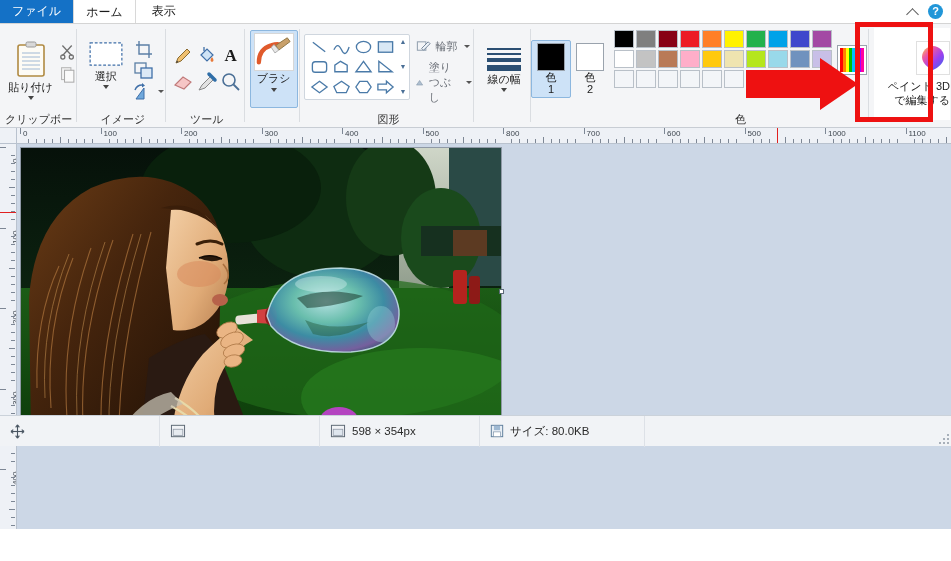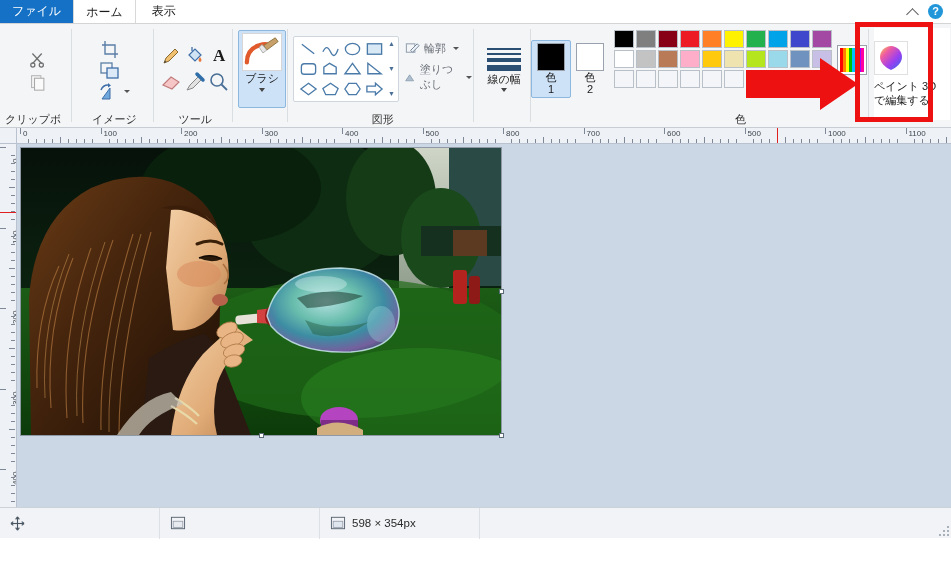--- a/index.html
+++ b/index.html
@@ -3,21 +3,21 @@
 <meta charset="utf-8">
 <style>
   * { box-sizing: border-box; margin:0; padding:0; }
   html,body { width:951px; height:561px; overflow:hidden; }
   body {
     font-family: "Liberation Sans", "DejaVu Sans", sans-serif;
     font-size: 11px;
     color:#1b1b1b;
     background:#ffffff;
   }
-  #app { position:relative; width:951px; height:538px; }
+  #app { position:relative; width:951px; height:446px; }
 
   
   .tabbar{
     position:absolute; left:0; top:0; width:951px; height:24px;
     background:#ffffff; border-bottom:1px solid #d4d4d4;
     display:flex; align-items:flex-end;
   }
   .tab{
     height:24px; line-height:24px; padding:0 12px; font-size:12px;
     display:flex; align-items:center; justify-content:center; cursor:default;
@@ -116,21 +116,21 @@
   .pal{ width:20px; height:18px; border:1px solid #b9c0c8; }
   .pal-edit{ width:30px;height:30px; border:1px solid #9aa3ad; background:#fff; padding:2px;}
   .rainbow{ width:100%;height:100%;
     background:
       repeating-linear-gradient(90deg,#ff0000 0 3px,#ff8000 3px 6px,#ffff00 6px 9px,
       #00c000 9px 12px,#00c0ff 12px 15px,#3030ff 15px 18px,#a000ff 18px 21px,#ff00a0 21px 24px);
   }
 
   
   .g-p3d{ width:84px;}
-  .p3d-inner{ display:flex; flex-direction:column; align-items:flex-start; justify-content:center;
+  .p3d-inner{ display:flex; flex-direction:column; align-items:flex-end; justify-content:center;
               width:76px; height:92px; background:#fff; }
   .p3d-icon{ width:34px;height:34px; border:1px solid #e0e0e0; background:#fff;
              display:flex;align-items:center;justify-content:center;}
   .p3d-label{ font-size:11px; line-height:14px; text-align:center; margin-top:4px; color:#222;}
   .redbox{ position:absolute; left:855px; top:22px; width:78px; height:100px;
            border:5px solid #ee1111; background:transparent; pointer-events:none; z-index:20;}
 
   
   .ruler-h{ position:absolute; left:17px; top:128px; width:934px; height:16px;
             background:#eef1f6; border-bottom:1px solid #b9c2ce; overflow:hidden;}
@@ -189,20 +189,35 @@
       <div class="chev-up"></div>
       <div class="help-btn">?</div>
     </div>
   </div>
 
   <div class="ribbon">
 
     <div class="group g-clip">
       <div class="group-body">
         <div class="clip-row">
+          <div class="bigbtn" style="width:52px;">
+            <svg width="34" height="38" viewBox="0 0 34 38">
+              <rect x="4" y="4" width="26" height="31" rx="2" fill="#fdfbf5" stroke="#b08a42" stroke-width="1.6"></rect>
+              <rect x="12" y="1" width="10" height="5" rx="1.5" fill="#d8d8d8" stroke="#9a9a9a" stroke-width="1"></rect>
+              <g stroke="#9fb8d4" stroke-width="1">
+                <line x1="8" y1="12" x2="26" y2="12"></line>
+                  <line x1="8" y1="16" x2="26" y2="16"></line>
+                <line x1="8" y1="20" x2="26" y2="20"></line>
+                  <line x1="8" y1="24" x2="26" y2="24"></line>
+                <line x1="8" y1="28" x2="26" y2="28"></line>
+              </g>
+            </svg>
+            <span class="lbl">貼り付け</span>
+            <div class="caret"></div>
+          </div>
           <div class="clip-small">
             <svg width="17" height="17" viewBox="0 0 20 20">
               <g stroke="#6f6f6f" stroke-width="1.5" fill="none">
                 <line x1="4" y1="3" x2="15" y2="15"></line>
                   <line x1="15" y1="3" x2="4" y2="15"></line>
                 <circle cx="4.5" cy="16.5" r="2.4"></circle>
                   <circle cx="14.5" cy="16.5" r="2.4"></circle>
               </g>
             </svg>
             <svg width="17" height="17" viewBox="0 0 20 20">
@@ -212,20 +227,27 @@
           </div>
         </div>
       </div>
       <div class="group-label">クリップボード</div>
     </div>
     <div class="group-sep"></div>
 
     <div class="group g-image">
       <div class="group-body">
         <div class="img-row">
+          <div class="bigbtn" style="width:48px;">
+            <svg width="38" height="28" viewBox="0 0 40 30">
+              <rect x="3" y="3" width="34" height="24" fill="#ffffff" stroke="#3f6fa8" stroke-width="1.3" stroke-dasharray="3 2"></rect>
+            </svg>
+            <span class="lbl">選択</span>
+            <div class="caret"></div>
+          </div>
           <div class="img-smallcol">
             <svg width="22" height="20" viewBox="0 0 22 20">
               <g stroke="#5b7fa6" stroke-width="1.4" fill="none">
                 <path d="M6 2 V15 H19"></path>
                   <path d="M3 6 H16 V19"></path>
               </g>
             </svg>
             <svg width="22" height="20" viewBox="0 0 22 20">
               <rect x="2" y="2" width="11" height="10" fill="none" stroke="#5b7fa6" stroke-width="1.3"></rect>
               <rect x="8" y="7" width="11" height="10" fill="#dce9f6" stroke="#3f6fa8" stroke-width="1.3"></rect>
@@ -809,20 +831,28 @@
         <rect x="3.5" y="6" width="11" height="7" fill="#e7ebf0" stroke="#8f99a6" stroke-width="0.9"></rect>
       </svg>
     </div>
     <div class="st-cell" style="width:160px;">
       <svg width="16" height="14" viewBox="0 0 18 16">
         <rect x="1.5" y="1.5" width="15" height="13" fill="none" stroke="#5c6773" stroke-width="1.1"></rect>
         <rect x="3.5" y="6" width="11" height="7" fill="#dfe6ee" stroke="#8f99a6" stroke-width="0.9"></rect>
       </svg>
       <span>598 × 354px</span>
     </div>
+    <div class="st-cell" style="width:165px;">
+      <svg width="14" height="14" viewBox="0 0 16 16">
+        <rect x="1.5" y="1.5" width="13" height="13" fill="#e8eef5" stroke="#5f7e9c" stroke-width="1.1"></rect>
+        <rect x="4.5" y="2" width="7" height="5" fill="#9fb9d2"></rect>
+        <rect x="4" y="9" width="8" height="5.5" fill="#ffffff" stroke="#7f95ab" stroke-width="0.8"></rect>
+      </svg>
+      <span>サイズ: 80.0KB</span>
+    </div>
     <div class="st-cell noborder" style="width:80px;"></div>
     <div class="grip">
       <i style="left:8px;top:0"></i>
         <i style="left:4px;top:4px"></i>
         <i style="left:8px;top:4px"></i>
       <i style="left:0px;top:8px"></i>
         <i style="left:4px;top:8px"></i>
         <i style="left:8px;top:8px"></i>
     </div>
   </div>

